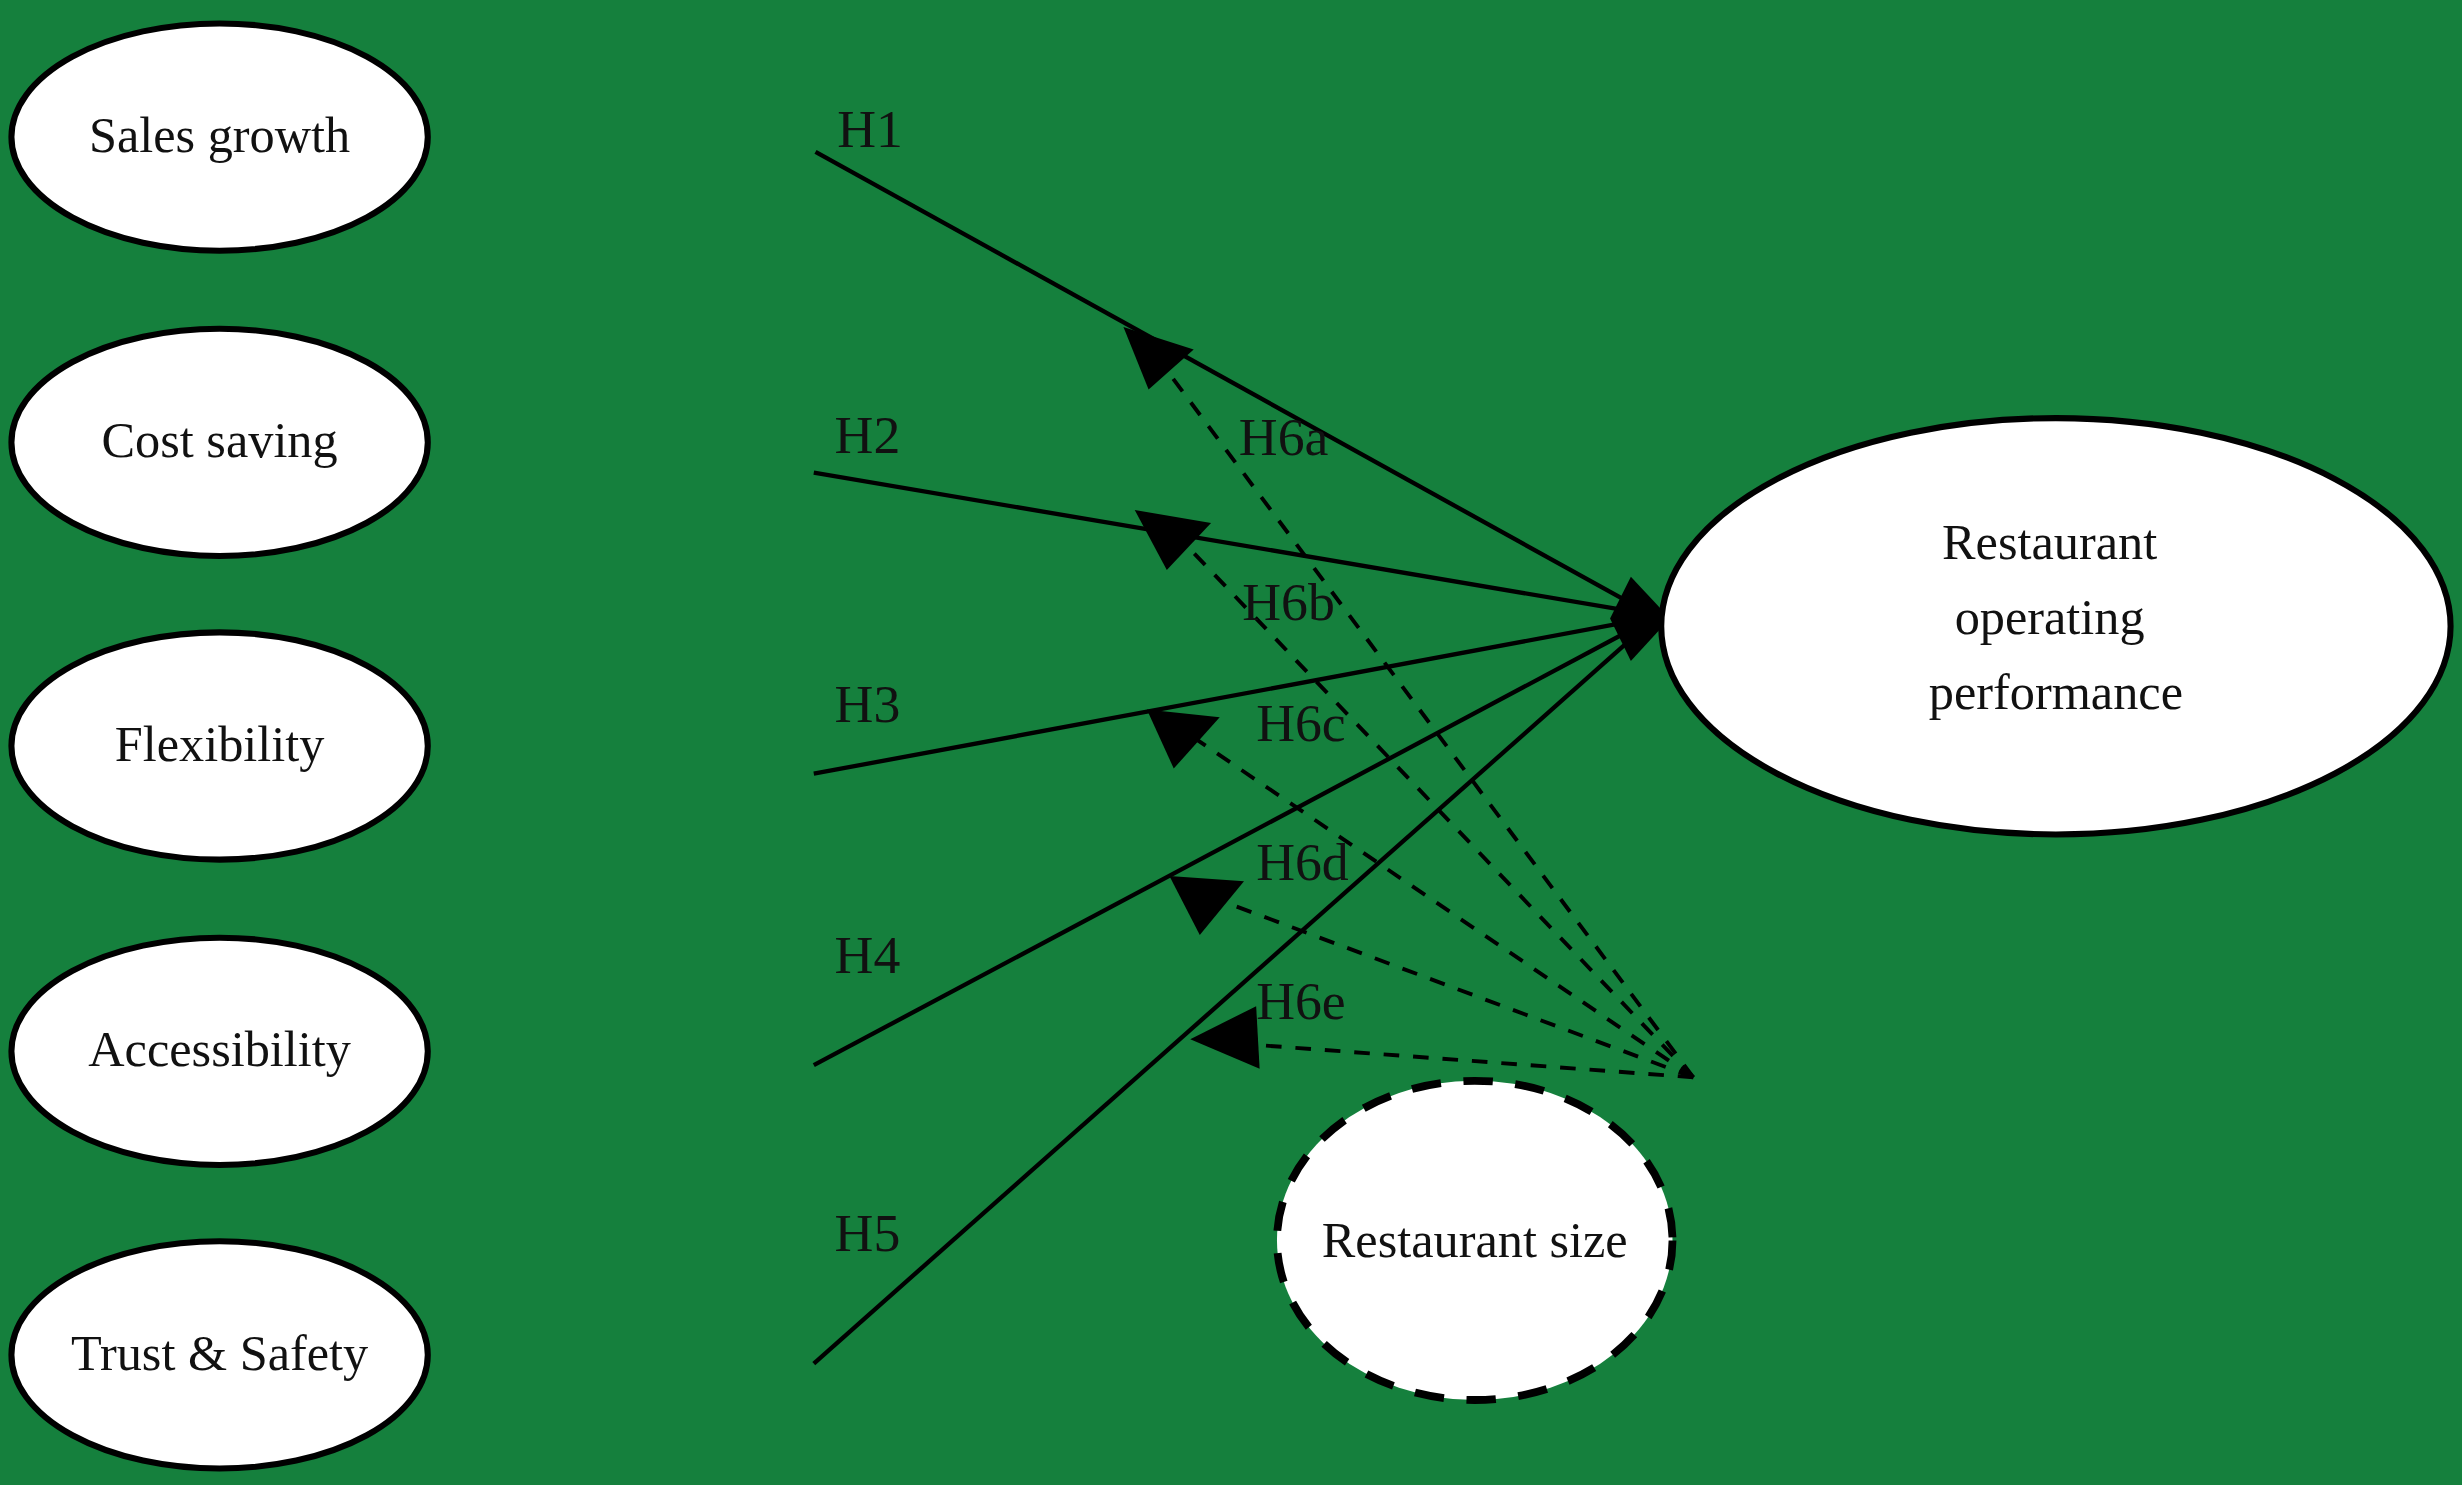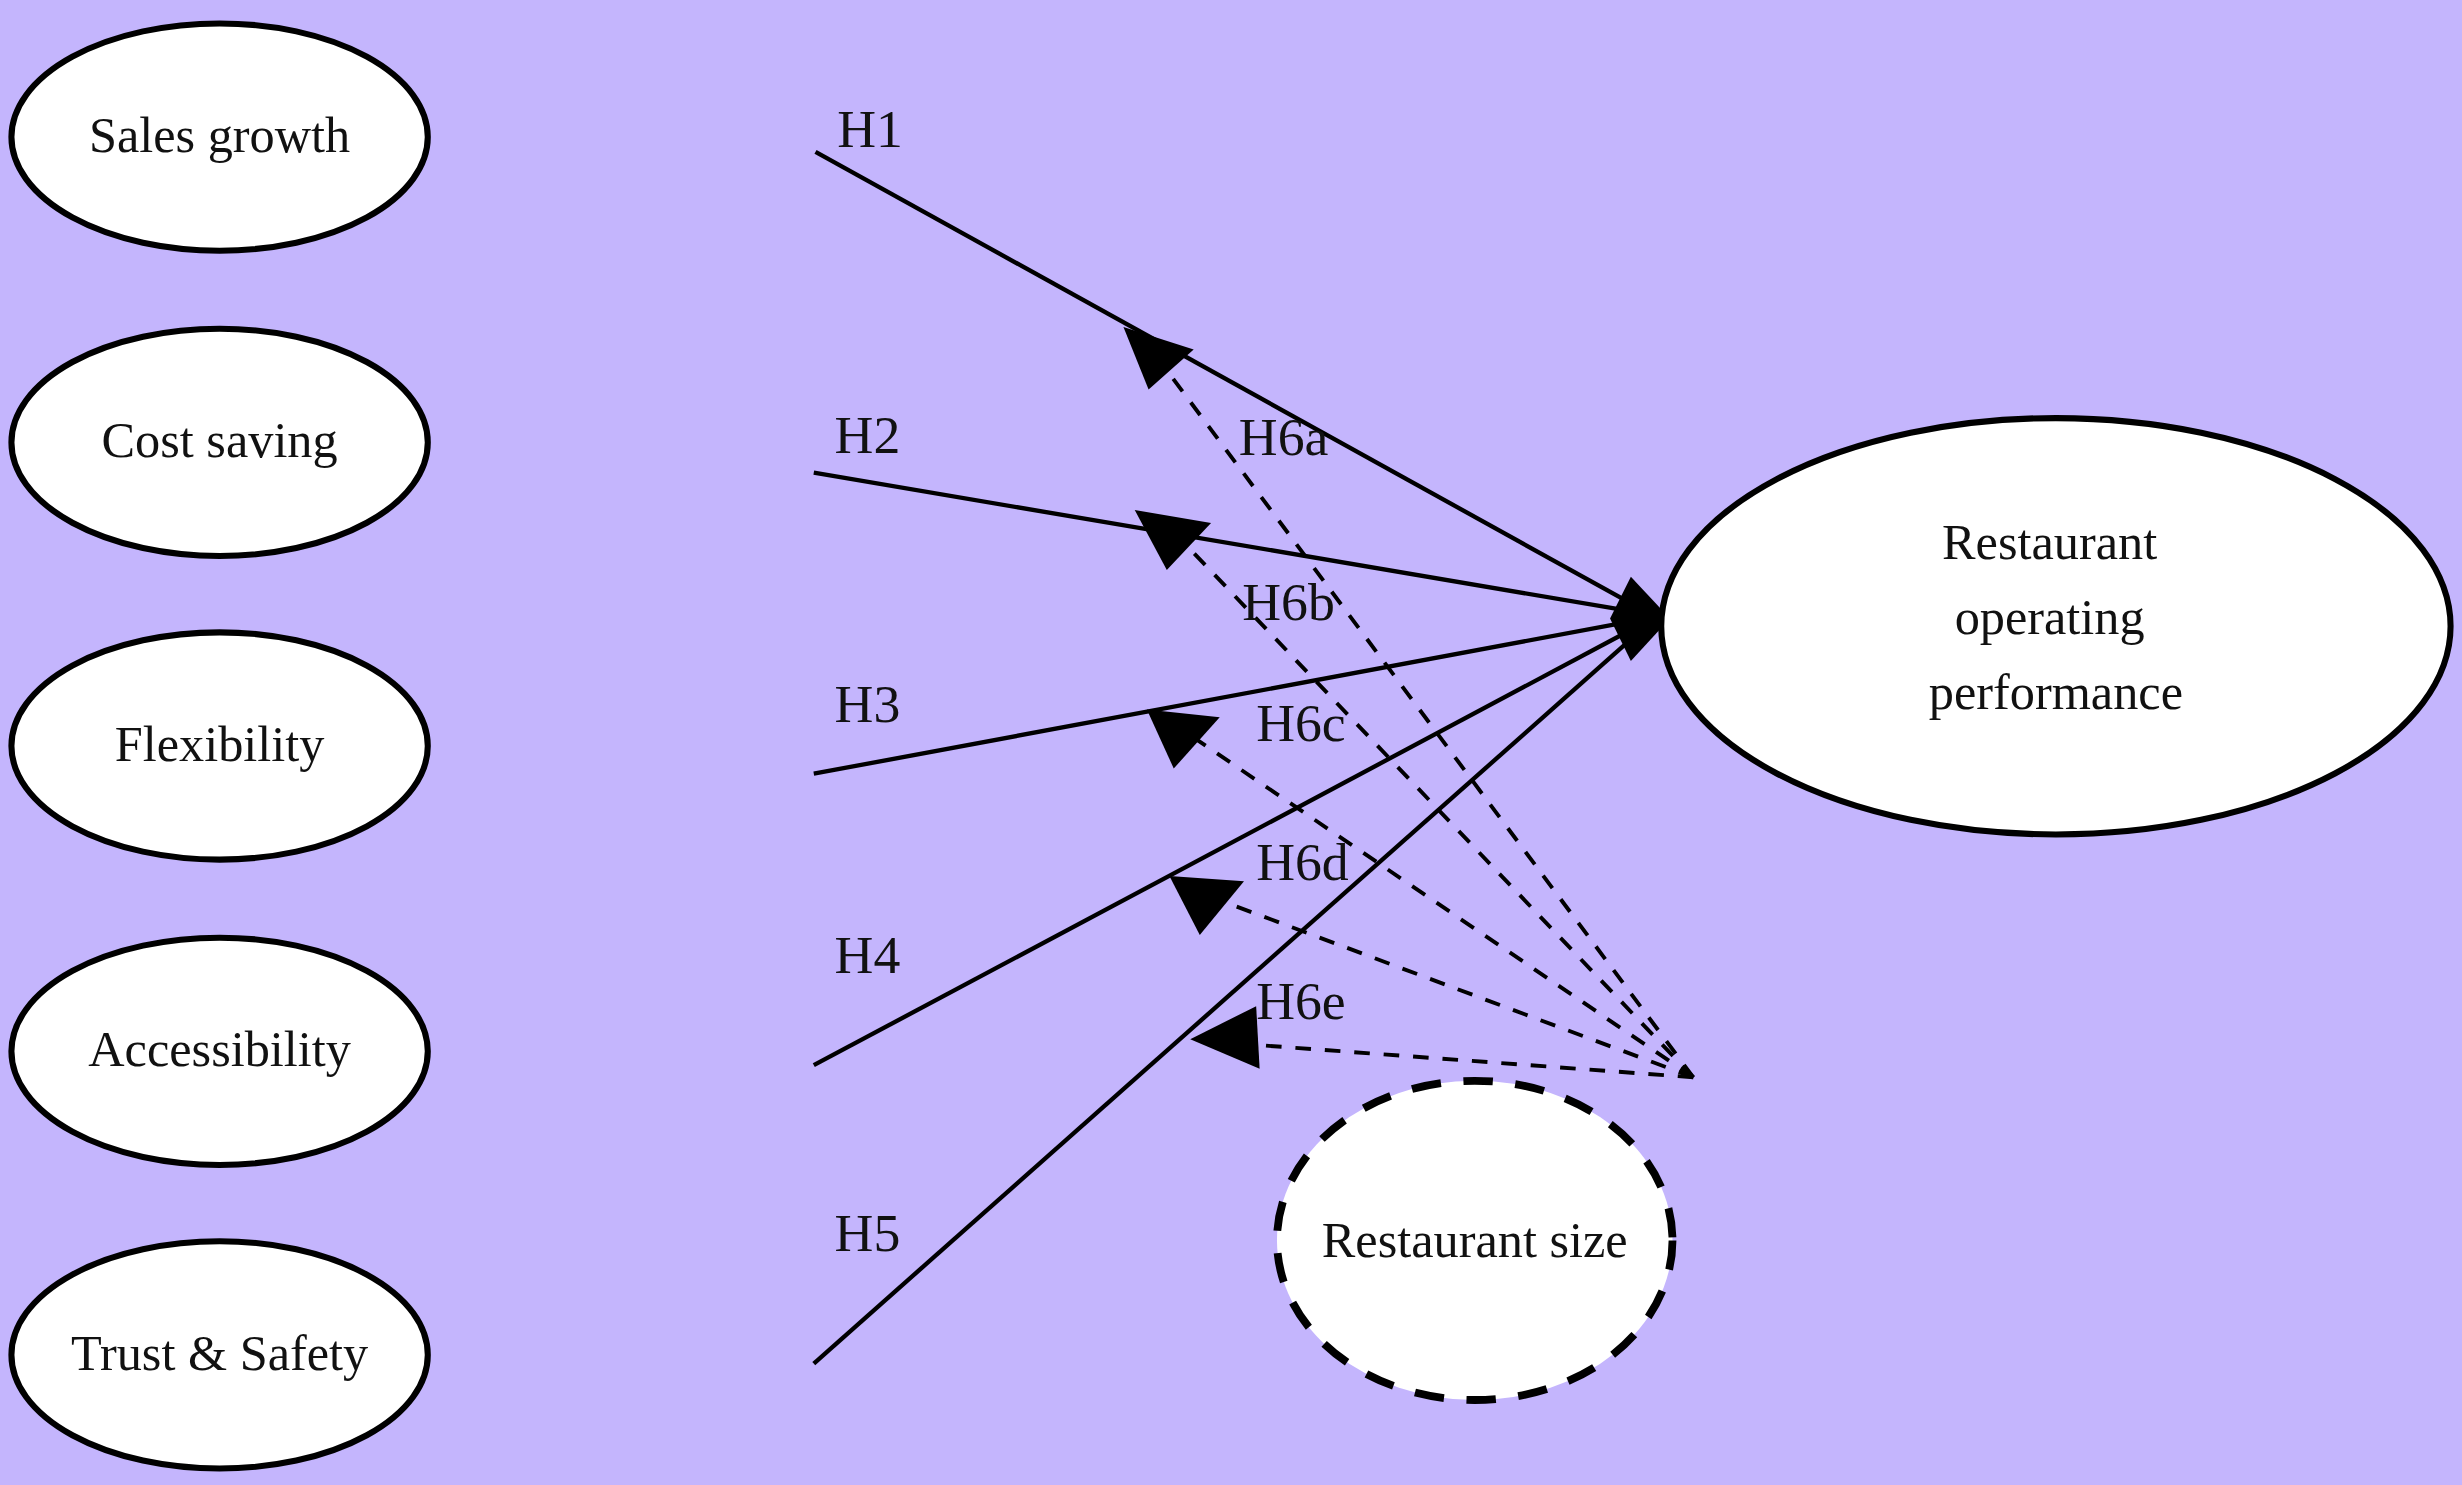--- a/index.html
+++ b/index.html
@@ -8,21 +8,21 @@
     padding: 0;
     background: #ffffff;
   }
   body {
     font-family: "Liberation Serif", "DejaVu Serif", serif;
   }
   #canvas {
     position: relative;
     width: 2462px;
     height: 1485px;
-    background: #c4b5fd;
+    background: #15803d;
     overflow: hidden;
   }
   svg#diagram {
     display: block;
     width: 2462px;
     height: 1485px;
   }
   .node-ellipse {
     fill: #ffffff;
     stroke: #000000;

